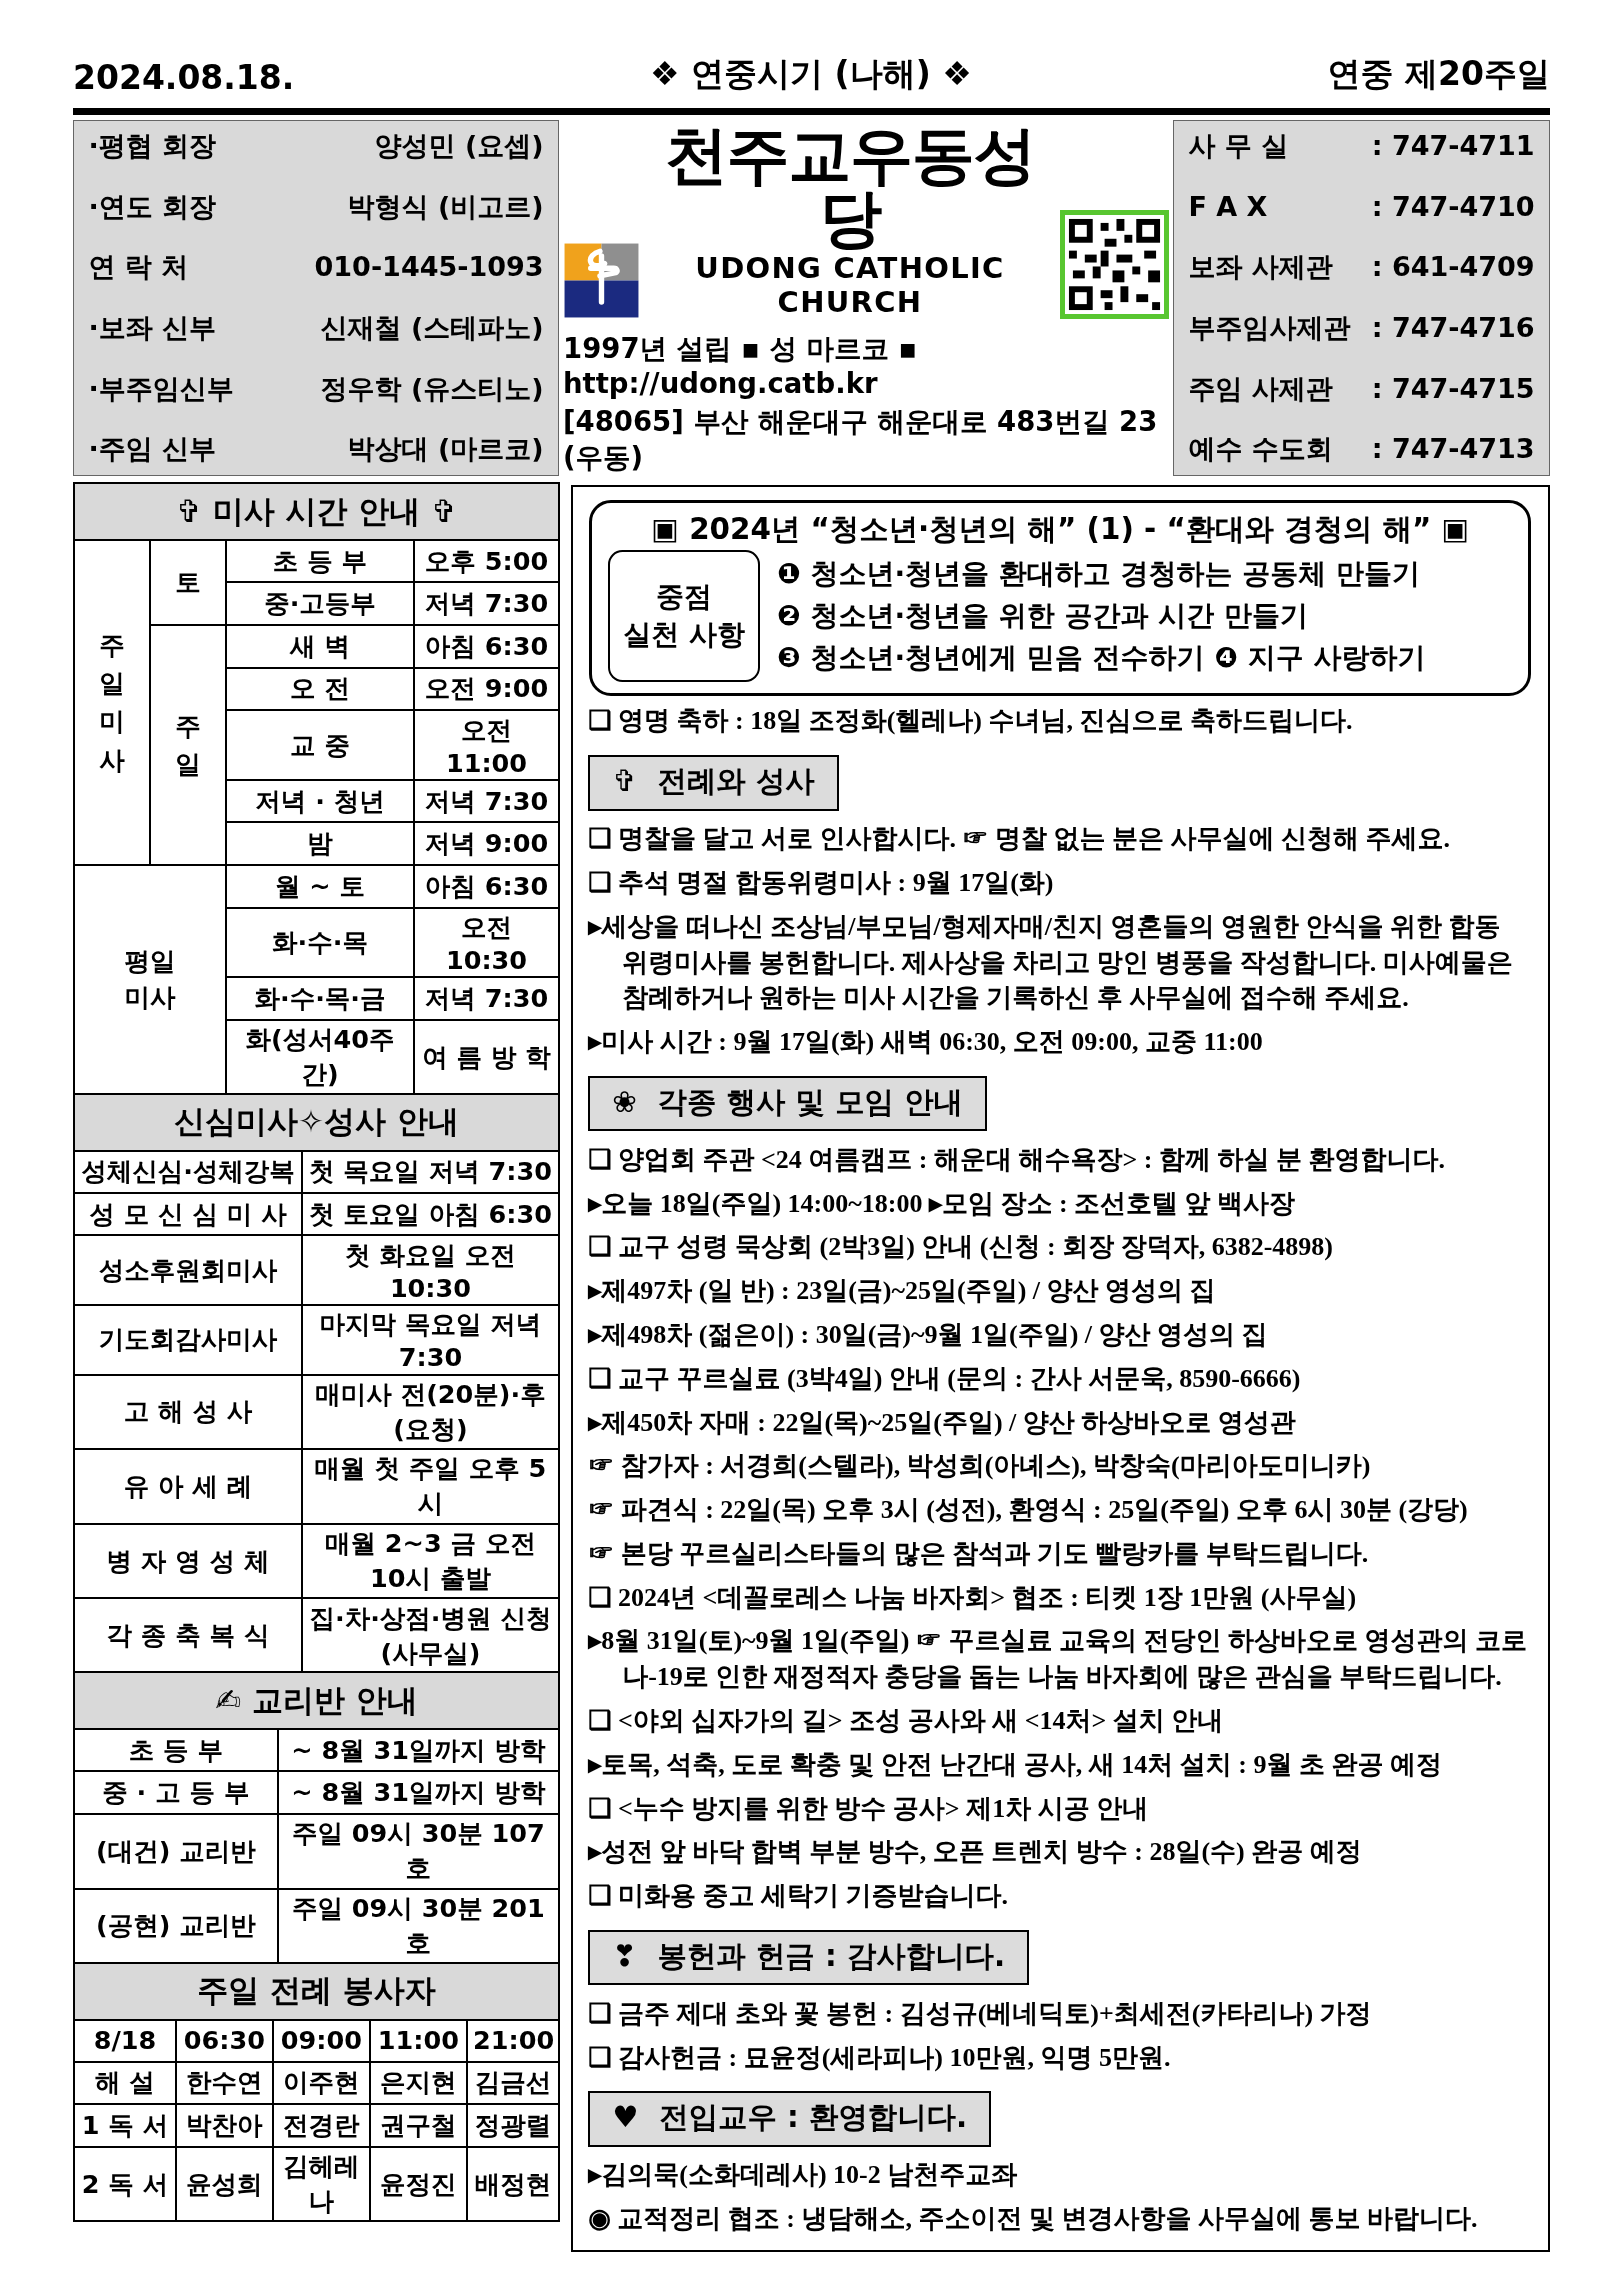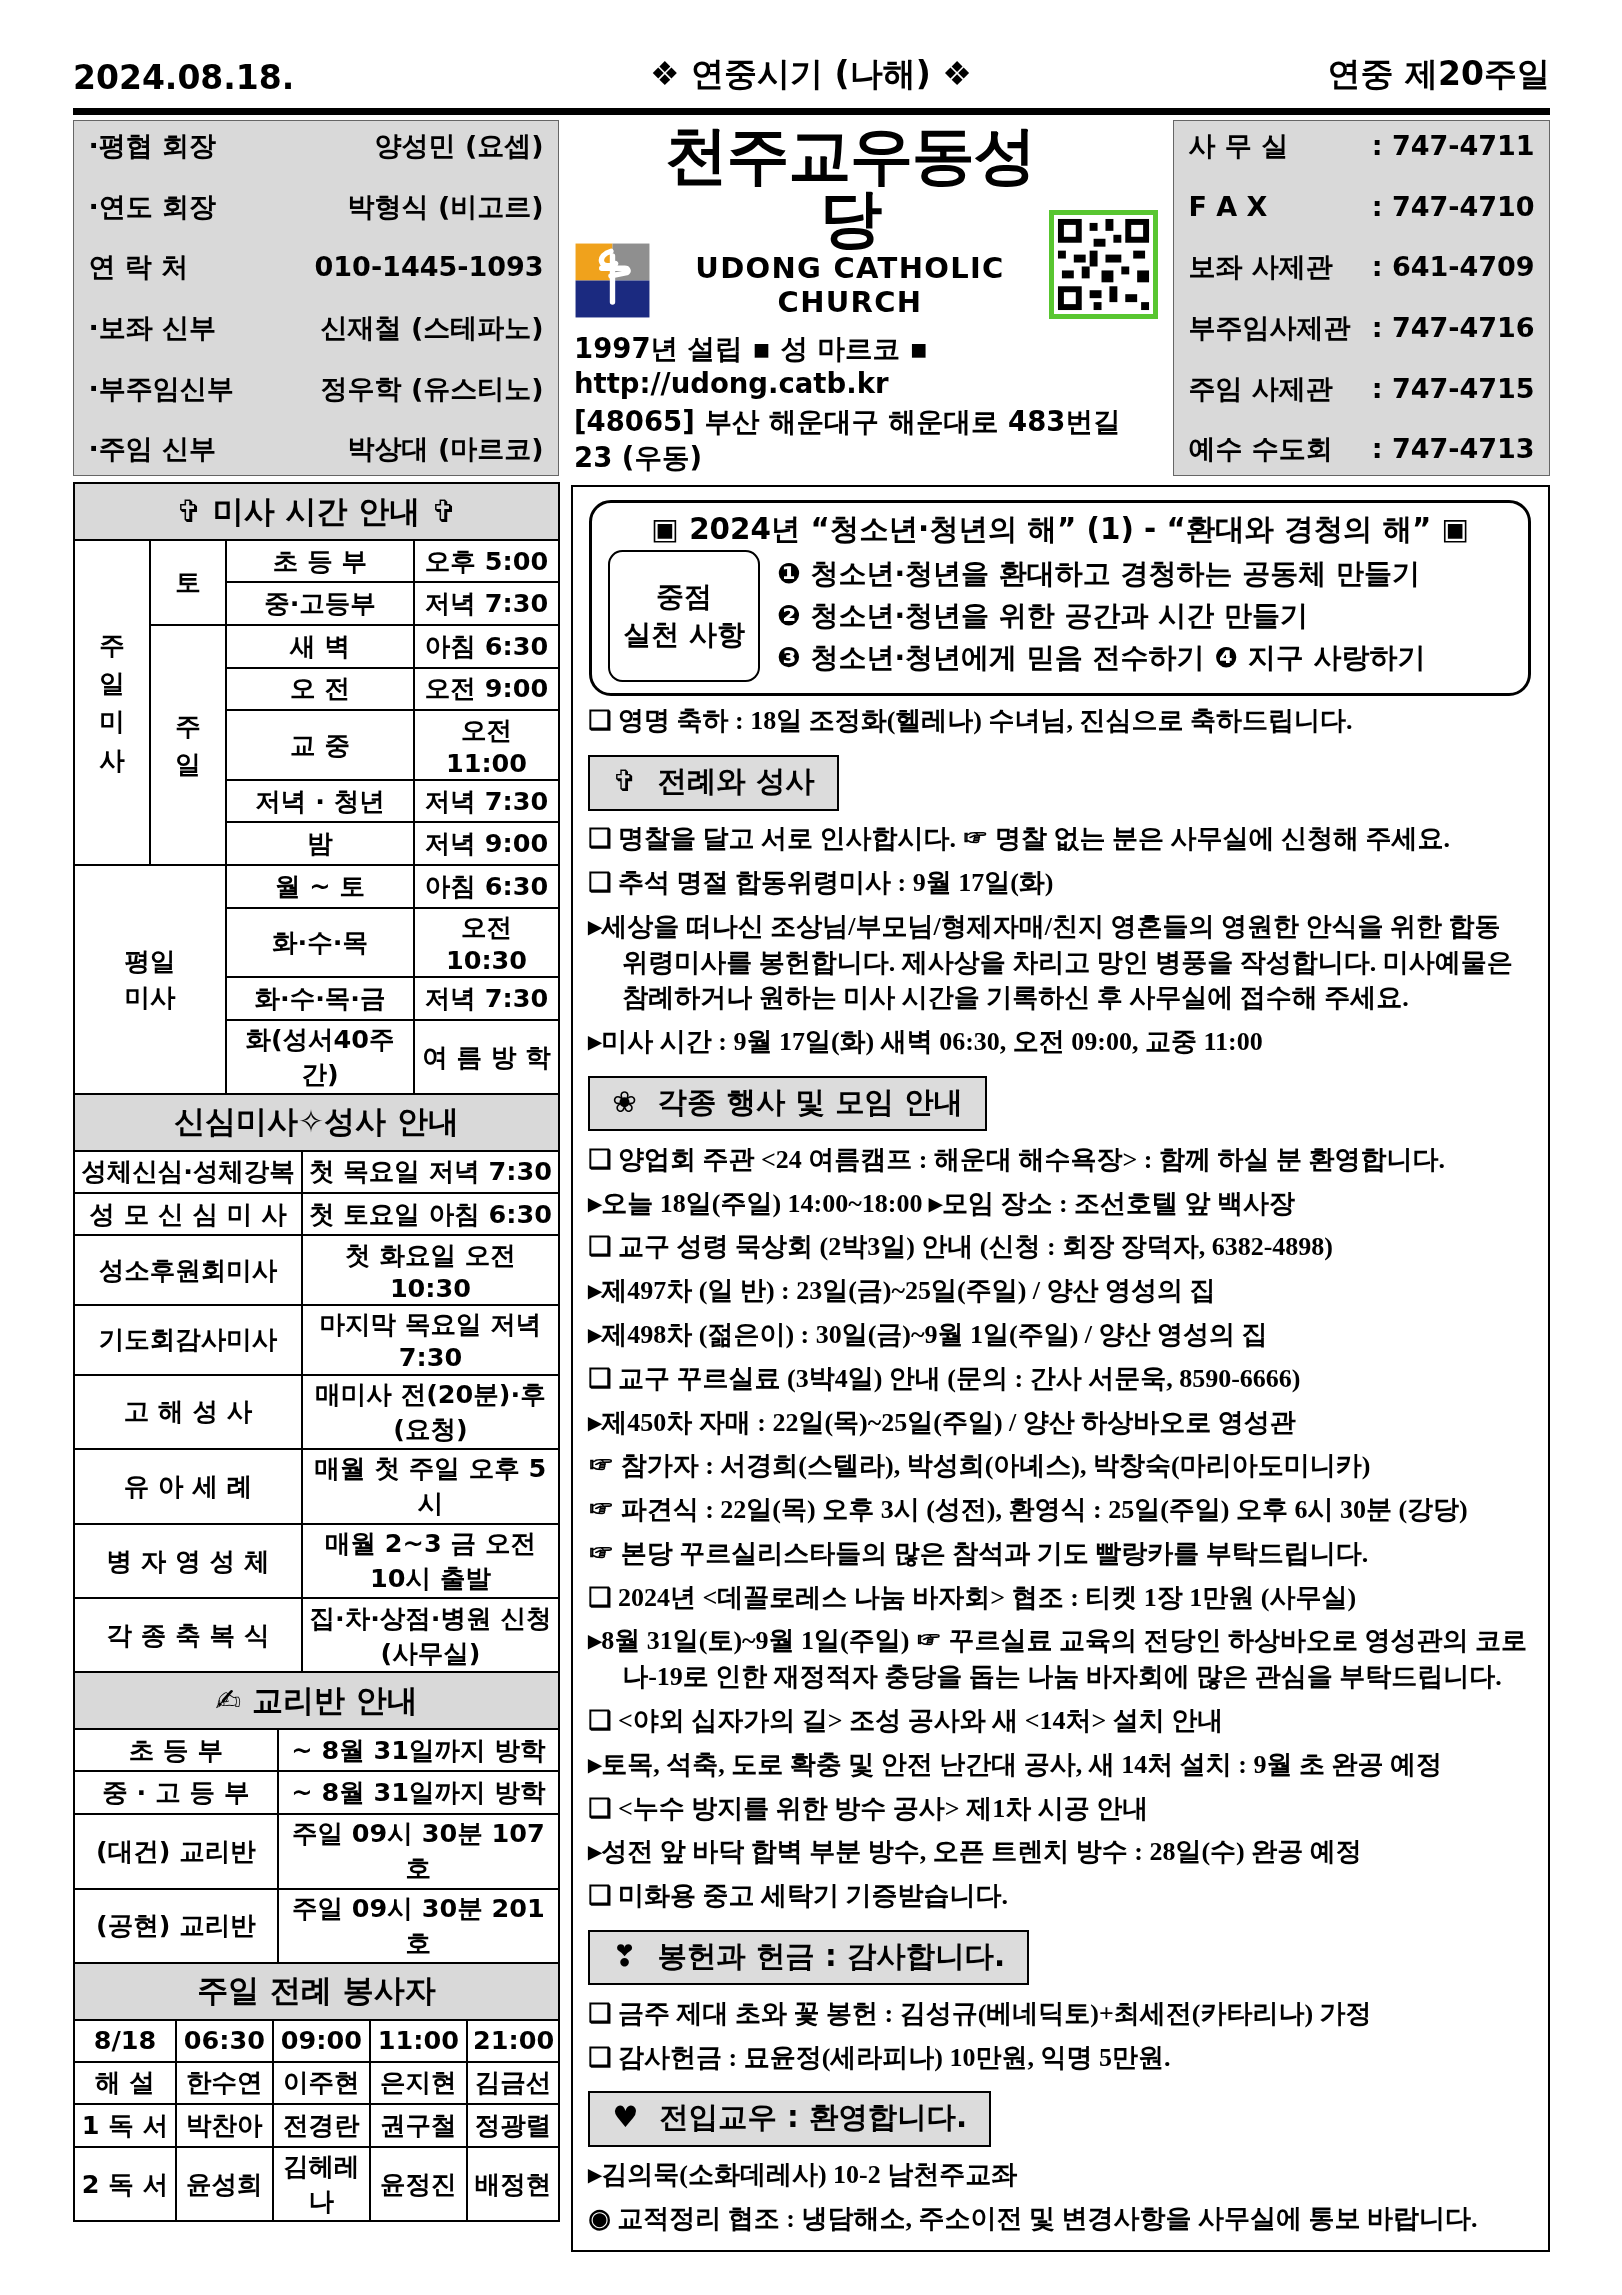--- a/index.html
+++ b/index.html
@@ -2,21 +2,21 @@
 <html style="font-size:10.5px"><head>
 <meta charset="utf-8">
 <style>
   html,body{margin:0;padding:0;background:#fff;}
   body{font-family:"DejaVu Sans",sans-serif;font-weight:700;color:#000;}
   .page{width:1623px;height:2295px;box-sizing:border-box;padding:52px 73px 23.6px;overflow:hidden;background:#fff;}
   
   .topbar{display:flex;justify-content:space-between;align-items:flex-end;font-size:33px;}
   .rule{border-top:7.9px solid #000;margin-top:10.5px;}
   
-  .masthead{display:grid;grid-template-columns:486px 1fr 377px;column-gap:15px;margin-top:5.2px;}
+  .masthead{display:grid;grid-template-columns:486px 1fr 377px;column-gap:4px;margin-top:5.2px;}
   .infobox{background:#d9d9d9;border:1.3px solid #666;padding:10.5px 14.4px;display:flex;flex-direction:column;justify-content:space-between;font-size:27px;}
   .inforow{display:flex;justify-content:space-between;line-height:1.12;}
   .inforow .num{white-space:nowrap;}
   .center-head{display:flex;flex-direction:column;align-items:center;justify-content:flex-start;}
   .brandrow{display:flex;align-items:flex-end;gap:13px;margin-top:3.9px;}
   .logo{width:77px;height:77px;flex:0 0 auto;}
   .chblock{text-align:center;}
   .chname{font-size:63px;line-height:1.0;letter-spacing:-1.3px;}
   .chen{font-size:29px;letter-spacing:1.3px;margin-top:1.3px;}
   .qr{width:109px;height:109px;border:5.2px solid #58c630;box-sizing:border-box;flex:0 0 auto;}

